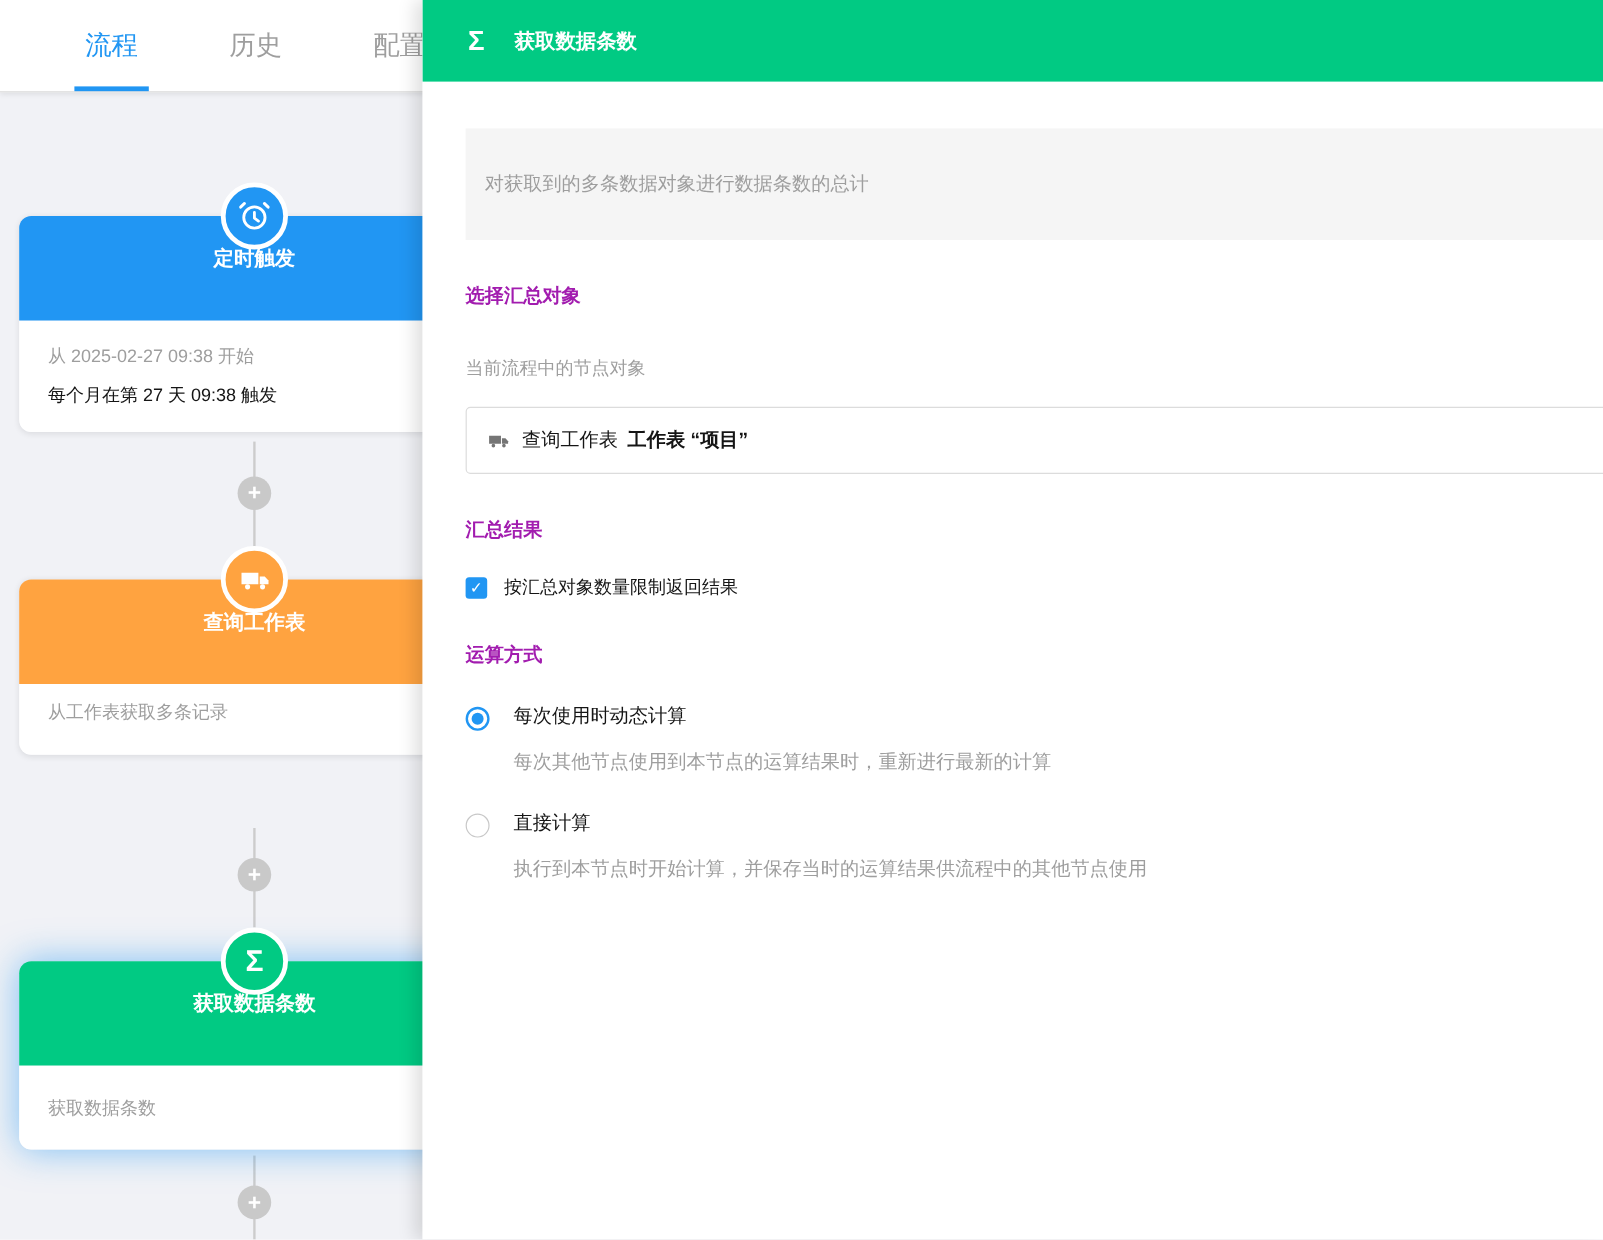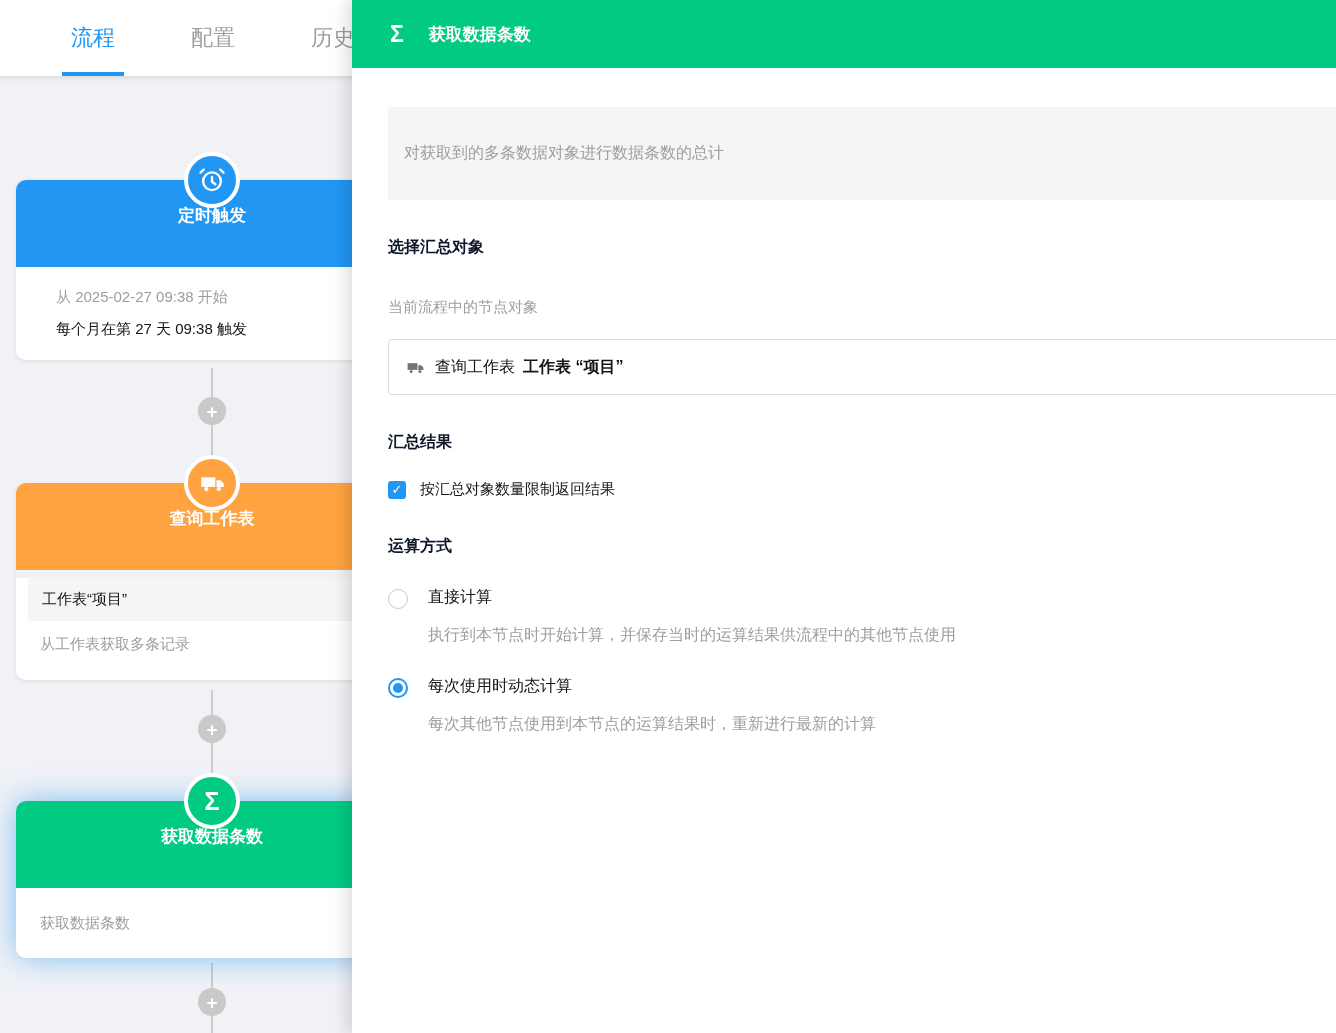--- a/index.html
+++ b/index.html
@@ -57,21 +57,21 @@
     width:56px; height:56px; border-radius:50%; border:4px solid #fff;
     display:flex; align-items:center; justify-content:center;
   }
   .node-icon.blue   { background:#2196f3; }
   .node-icon.orange { background:#ffa340; }
   .node-icon.green  { background:#01ca83; }
   .sigma-glyph { color:#fff; font-size:25px; font-weight:bold; line-height:1; }
   .node-body { background:#fff; border-radius:0 0 10px 10px; font-size:15px; }
   .node-body .muted { color:#9e9e9e; }
   .node-body .dark  { color:#151515; }
-  .nb-pad { padding:21px 40px; }
+  .nb-pad { padding:21px 24px; }
   .nb-pad .row2 { margin-top:13px; }
   .gray-row {
     margin:8px 12px 0; padding:12px 14px; background:#f5f5f5;
     border-radius:3px; color:#151515;
   }
   .nb-line { padding:14px 24px 26px; }
   .nb-single { padding:26px 24px 25px; }
 
   
   .drawer {
@@ -85,21 +85,21 @@
   }
   .drawer-sigma { color:#fff; font-size:23px; font-weight:bold; margin-right:25px; line-height:1; }
   .drawer-title { color:#fff; font-size:17px; font-weight:bold; }
 
   .drawer-body { padding:39px 0 0 36px; }
   .full-bleed { width:960px; }
   .desc-box {
     background:#f5f5f5; height:93px; display:flex; align-items:center;
     padding:0 16px; font-size:16px; color:#9e9e9e;
   }
-  .section-heading { margin-top:37px; font-size:16px; font-weight:bold; color:#0f172a; }
+  .section-heading { margin-top:37px; font-size:16px; font-weight:bold; color:#a21caf; }
   .sub-label { margin-top:40px; font-size:15px; color:#9e9e9e; }
 
   .selector {
     margin-top:22px; height:56px; border:1px solid #dcdcdc; border-radius:4px;
     display:flex; align-items:center; padding:0 17px; font-size:16px;
     color:#151515; cursor:pointer; background:#fff;
   }
   .selector .truck-sm { margin-right:10px; display:flex; }
   .selector b { margin-left:8px; }
 
@@ -127,22 +127,22 @@
   .radio-label { font-size:16px; color:#151515; }
   .radio-desc  { margin-top:17px; font-size:16px; color:#9e9e9e; }
 </style>
 </head>
 <body>
 
 <div class="canvas">
 
   <div class="tabbar">
     <div class="tab active">流程</div>
+    <div class="tab">历史</div>
     <div class="tab">配置</div>
-    <div class="tab">历史</div>
   </div>
 
   <div class="v-line" style="top:368px; height:88px;"></div>
   <div class="v-line" style="top:690px; height:83px;"></div>
   <div class="v-line" style="top:963px; height:70px;"></div>
 
   <div class="add-btn" style="top:397px;">
       <span>+</span>
     </div>
   <div class="add-btn" style="top:715px;">
@@ -176,21 +176,20 @@
         <svg width="27" height="27" viewBox="0 0 24 24" fill="#ffffff">
           <path d="M2 6.5h12.5V15H2z"></path>
           <path d="M15.5 9.2h3.7l2.8 3.1V15h-6.5z"></path>
           <circle cx="6.5" cy="16.9" r="1.9"></circle>
           <circle cx="17.6" cy="16.9" r="1.9"></circle>
         </svg>
       </div>
       <span>查询工作表</span>
     </div>
     <div class="node-body">
-      <div class="gray-row">工作表“项目”</div>
       <div class="muted nb-line">从工作表获取多条记录</div>
     </div>
   </div>
 
   <div class="node selected" style="top:801px;">
     <div class="node-header green">
       <div class="node-icon green">
         <span class="sigma-glyph">Σ</span>
       </div>
       <span>获取数据条数</span>
@@ -236,31 +235,31 @@
         <span>✓</span>
       </span>
       <span>按汇总对象数量限制返回结果</span>
     </div>
 
     <div class="section-heading">运算方式</div>
 
     <div class="radio-group">
 
       <div class="radio-row">
+        <span class="radio checked"></span>
+        <div>
+          <div class="radio-label">每次使用时动态计算</div>
+          <div class="radio-desc">每次其他节点使用到本节点的运算结果时，重新进行最新的计算</div>
+        </div>
+      </div>
+
+      <div class="radio-row">
         <span class="radio"></span>
         <div>
           <div class="radio-label">直接计算</div>
           <div class="radio-desc">执行到本节点时开始计算，并保存当时的运算结果供流程中的其他节点使用</div>
         </div>
       </div>
 
-      <div class="radio-row">
-        <span class="radio checked"></span>
-        <div>
-          <div class="radio-label">每次使用时动态计算</div>
-          <div class="radio-desc">每次其他节点使用到本节点的运算结果时，重新进行最新的计算</div>
-        </div>
-      </div>
-
     </div>
 
   </div>
 </div>
 
 </body></html>

